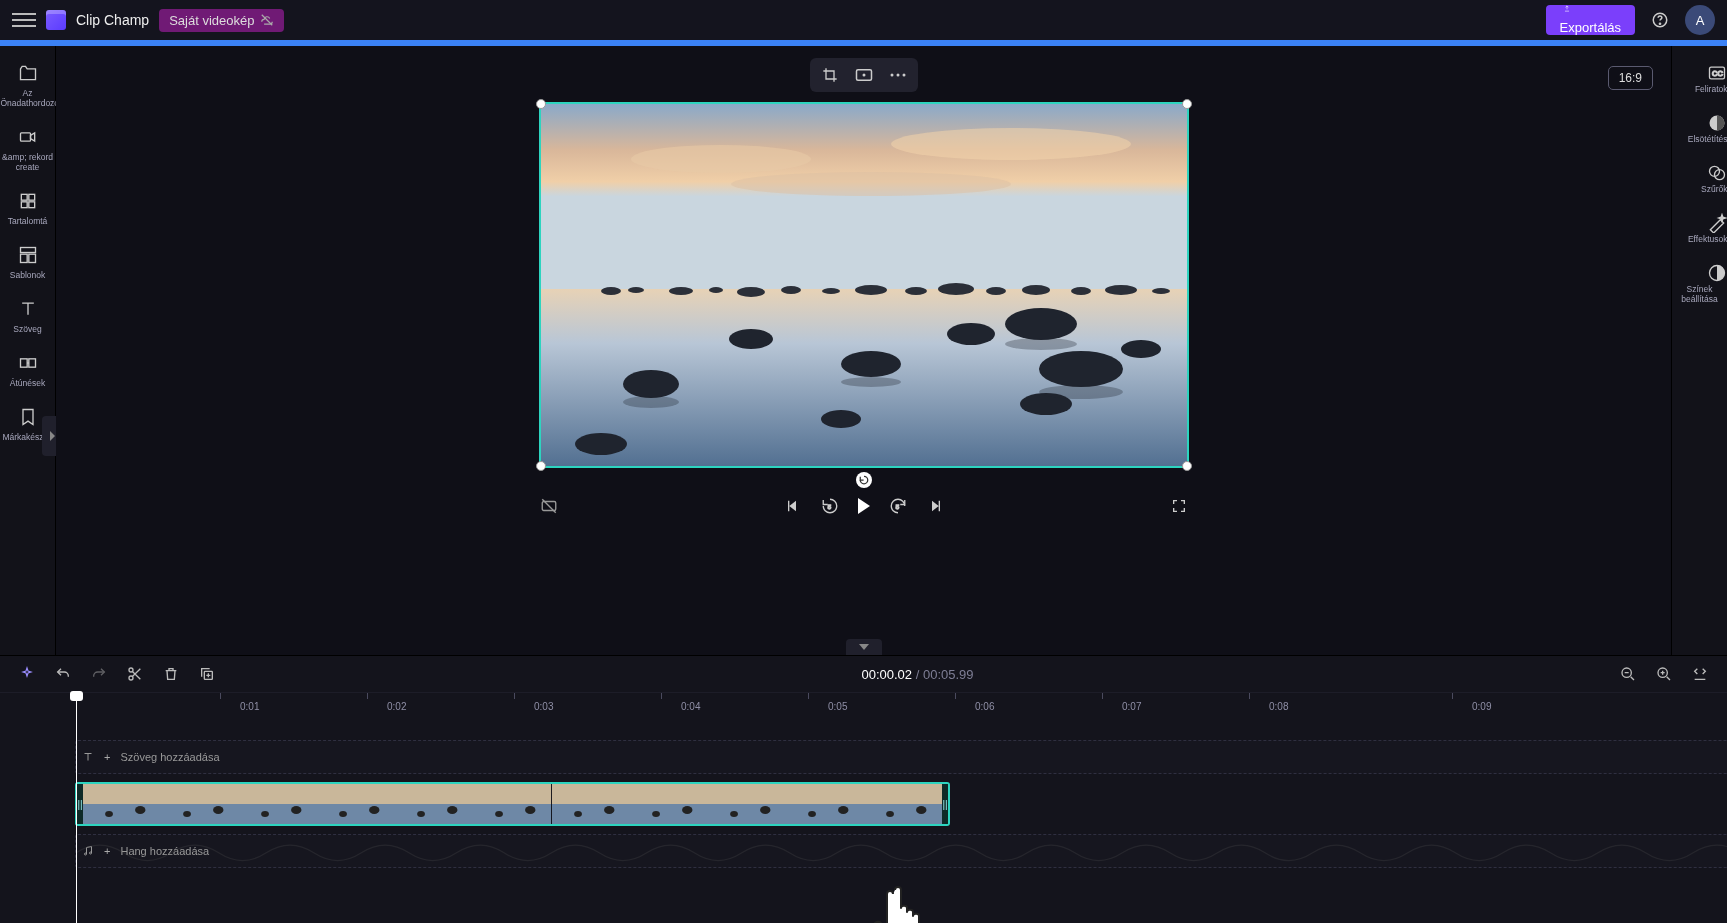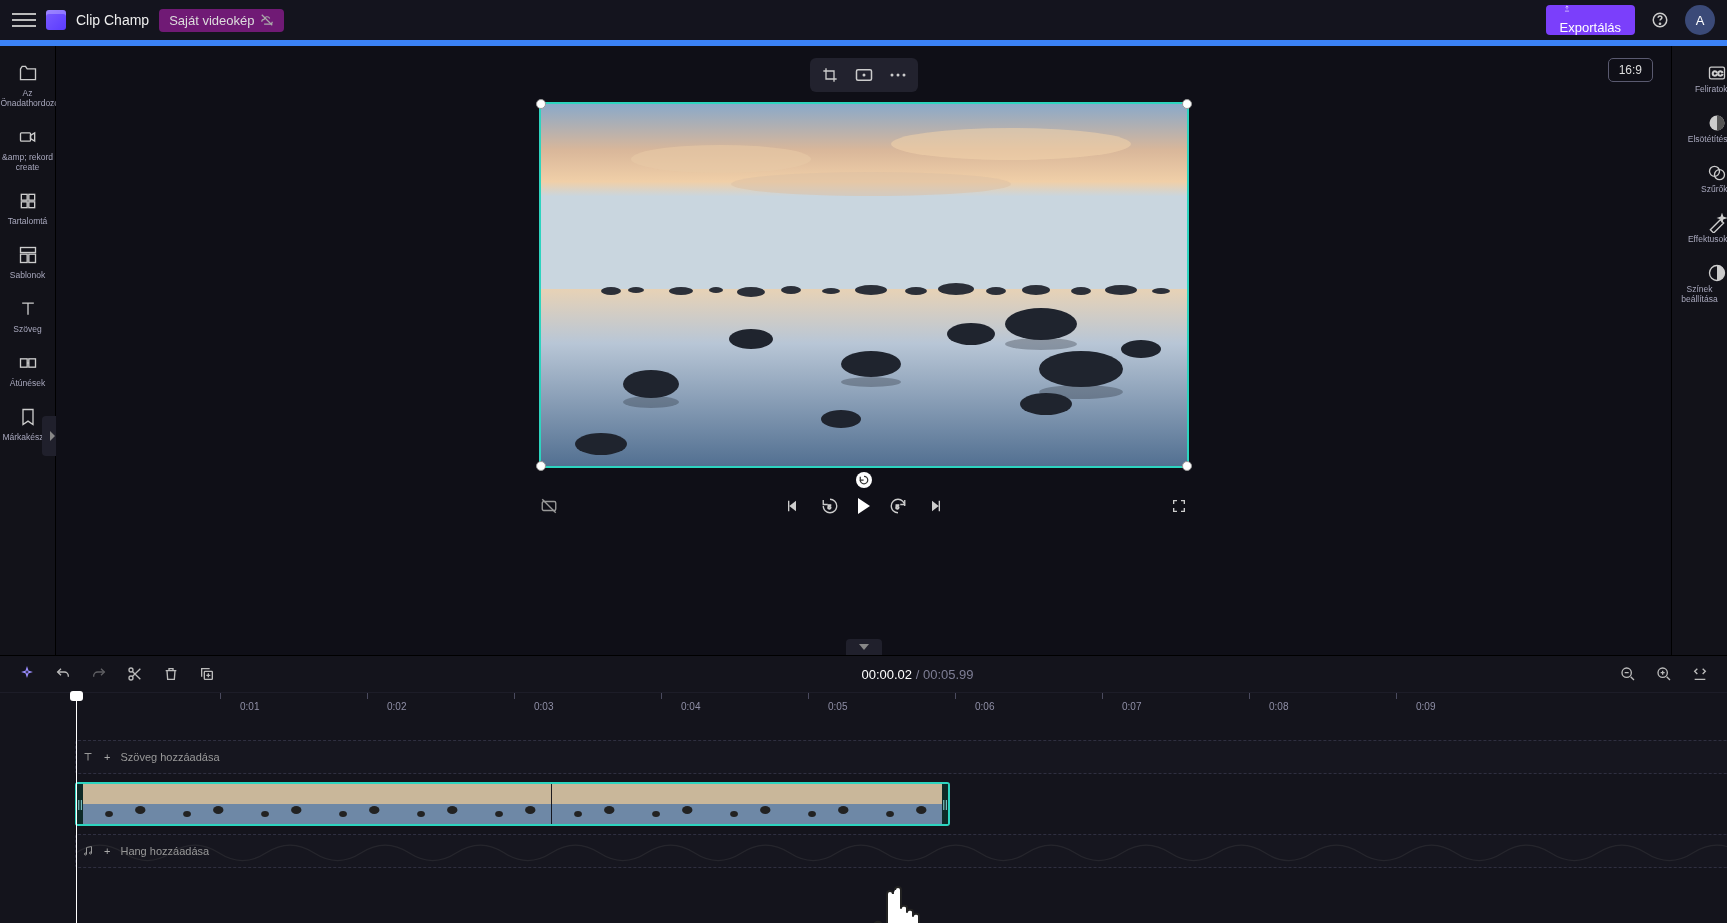--- a/index.html
+++ b/index.html
@@ -49,21 +49,21 @@
   .lb-item .lbl { font-size:8.5px; color:#a8a8bd; text-align:center; line-height:10px; max-width:54px; }
   .lb-knob { position:absolute; right:-9px; top:370px; width:22px; height:40px; background:#20202c; border-radius:4px; display:flex; align-items:center; justify-content:center; color:#888; cursor:pointer; }
 
   
   .stage { flex:1; position:relative; background:var(--bg); display:flex; flex-direction:column; align-items:center; }
   .stage-top-tools {
     margin-top:12px; background:#22222e; border-radius:6px; height:34px;
     display:flex; align-items:center; padding:0 6px; gap:6px;
   }
   .tool-btn { width:28px; height:28px; display:flex; align-items:center; justify-content:center; color:#ccc; cursor:pointer; border-radius:4px; }
-  .aspect-chip { position:absolute; right:18px; top:12px; border:1px solid #5a5a70; border-radius:5px; padding:4px 10px; font-size:12px; color:#ddd; cursor:pointer; }
+  .aspect-chip { position:absolute; right:18px; top:20px; border:1px solid #5a5a70; border-radius:5px; padding:4px 10px; font-size:12px; color:#ddd; cursor:pointer; }
 
   .canvas-wrap {
     margin-top:10px; width:650px; height:366px; border:2px solid var(--clip-teal);
     position:relative;
   }
   .canvas-inner { width:100%; height:100%; overflow:hidden; background:#000; }
   .handle { width:10px; height:10px; background:#fff; border-radius:50%; position:absolute; border:1px solid #999; }
   .handle.tl { top:-5px; left:-5px; }
   .handle.tr { top:-5px; right:-5px; }
   .handle.bl { bottom:-5px; left:-5px; }
@@ -526,21 +526,21 @@
         <div class="tlabel">0:06</div>
       </div>
     <div class="tick" style="left:1102px">
         <div class="bar"></div>
         <div class="tlabel">0:07</div>
       </div>
     <div class="tick" style="left:1249px">
         <div class="bar"></div>
         <div class="tlabel">0:08</div>
       </div>
-    <div class="tick" style="left:1396px">
+    <div class="tick" style="left:1452px">
         <div class="bar"></div>
         <div class="tlabel">0:09</div>
       </div>
   </div>
 
   <div class="tracks">
 
     <div class="track-row" style="margin-left:45px;">
       <svg width="12" height="12" viewBox="0 0 24 24" fill="none" stroke="#999" stroke-width="2">
           <path d="M5 5h14M12 5v14"></path>

